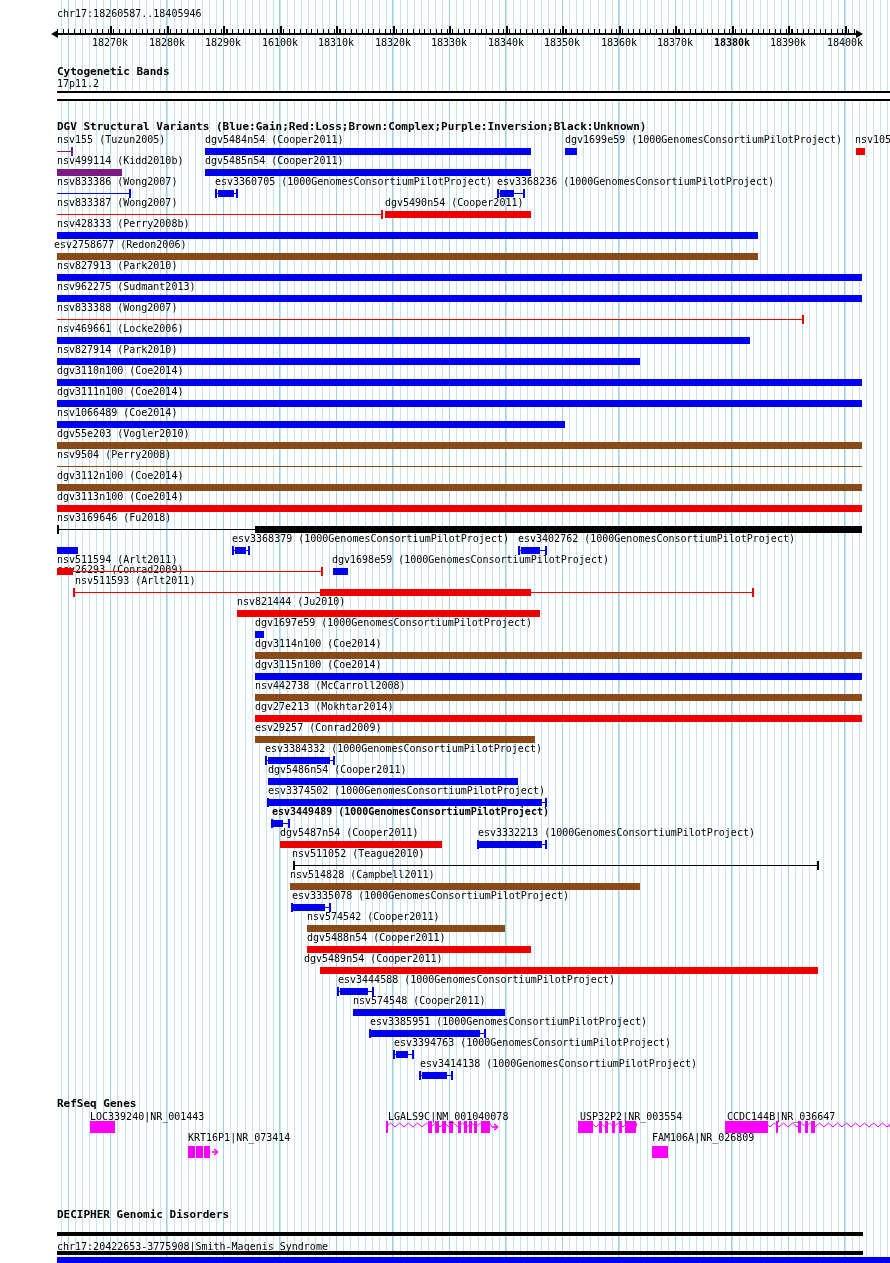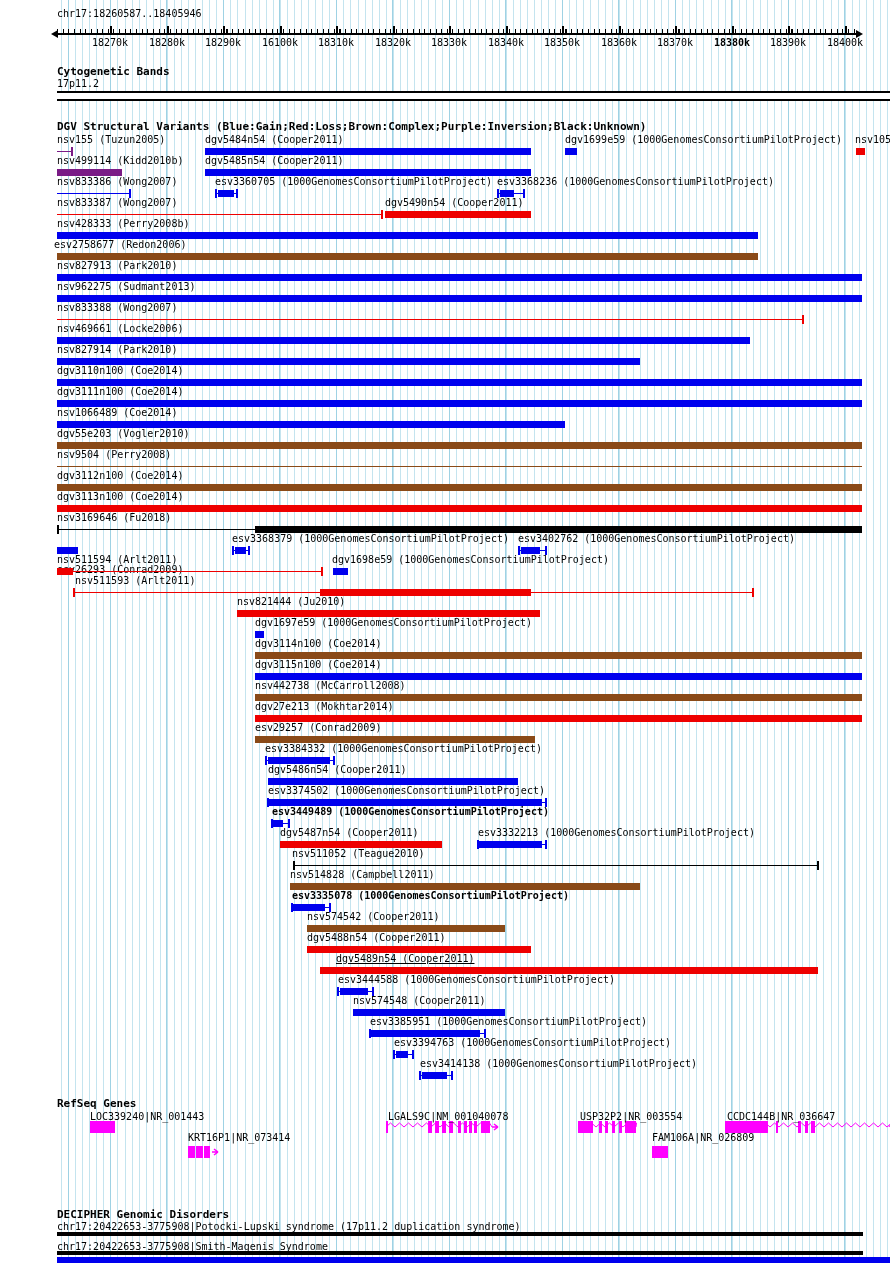--- a/index.html
+++ b/index.html
@@ -33,21 +33,20 @@
   <div class="hdr" style="left:57px;top:65px;">Cytogenetic Bands</div>
   <div class="lbl" style="left:57px;top:78px;">17p11.2</div>
   <div style="position:absolute;left:57px;top:91px;width:833px;height:10px;background:#fff;
               border-top:2px solid #000;border-bottom:2px solid #000;box-sizing:border-box;"></div>
 
   <div class="hdr" style="left:57px;top:120px;">DGV Structural Variants (Blue:Gain;Red:Loss;Brown:Complex;Purple:Inversion;Black:Unknown)</div>
 
   <div class="hdr" style="left:57px;top:1097px;">RefSeq Genes</div>
 
   <div class="hdr" style="left:57px;top:1208px;">DECIPHER Genomic Disorders</div>
-  <div class="lbl" style="left:57px;top:1221px;">chr17:20422653-3775908|Potocki-Lupski syndrome (17p11.2 duplication syndrome)</div>
   <div class="hline" style="left:57px;top:1232px;width:806px;height:4px;"></div>
   <div class="lbl" style="left:57px;top:1241px;">chr17:20422653-3775908|Smith-Magenis Syndrome</div>
   <div class="hline" style="left:57px;top:1251px;width:806px;height:4px;"></div>
   <div id="partial-bar" style="position: absolute; left: 57px; top: 1257px; width: 833px; height: 6px; background: rgb(0, 0, 238);"></div>
 
 <div style="position: absolute; left: 110px; top: 26px; width: 2px; height: 8px; background: rgb(0, 0, 0);"></div>
     <div class="lbl tickl" style="left: 85px; top: 37px;">18270k</div>
     <div style="position: absolute; left: 167px; top: 26px; width: 2px; height: 8px; background: rgb(0, 0, 0);"></div>
     <div class="lbl tickl" style="left: 142px; top: 37px;">18280k</div>
     <div style="position: absolute; left: 223px; top: 26px; width: 2px; height: 8px; background: rgb(0, 0, 0);"></div>
@@ -199,30 +198,30 @@
     <div class="seg" style="left: 477px; top: 840px; width: 2px; height: 9px; background: rgb(0, 0, 238);"></div>
     <div class="seg" style="left: 477px; top: 843.5px; width: 69px; height: 1.5px; background: rgb(0, 0, 238);"></div>
     <div class="seg" style="left: 479px; top: 841px; width: 63px; height: 7px; background: rgb(0, 0, 238);"></div>
     <div class="seg" style="left: 545px; top: 840px; width: 2px; height: 9px; background: rgb(0, 0, 238);"></div>
     <div class="lbl" style="left: 292px; top: 848px;">nsv511052 (Teague2010)</div>
     <div class="seg" style="left: 293px; top: 861px; width: 2px; height: 9px; background: rgb(0, 0, 0);"></div>
     <div class="seg" style="left: 293px; top: 864.5px; width: 525px; height: 1.5px; background: rgb(0, 0, 0);"></div>
     <div class="seg" style="left: 817px; top: 861px; width: 2px; height: 9px; background: rgb(0, 0, 0);"></div>
     <div class="lbl" style="left: 290px; top: 869px;">nsv514828 (Campbell2011)</div>
     <div class="seg" style="left: 290px; top: 883px; width: 350px; height: 7px; background: rgb(138, 74, 24);"></div>
-    <div class="lbl" style="left: 292px; top: 890px; font-weight: bold;">esv3335078 (1000GenomesConsortiumPilotProject)</div>
+    <div class="lbl" style="left: 292px; top: 890px;">esv3335078 (1000GenomesConsortiumPilotProject)</div>
     <div class="seg" style="left: 291px; top: 903px; width: 2px; height: 9px; background: rgb(0, 0, 238);"></div>
     <div class="seg" style="left: 291px; top: 906.5px; width: 39px; height: 1.5px; background: rgb(0, 0, 238);"></div>
     <div class="seg" style="left: 293px; top: 904px; width: 32px; height: 7px; background: rgb(0, 0, 238);"></div>
     <div class="seg" style="left: 329px; top: 903px; width: 2px; height: 9px; background: rgb(0, 0, 238);"></div>
     <div class="lbl" style="left: 307px; top: 911px;">nsv574542 (Cooper2011)</div>
     <div class="seg" style="left: 307px; top: 925px; width: 198px; height: 7px; background: rgb(138, 74, 24);"></div>
     <div class="lbl" style="left: 307px; top: 932px;">dgv5488n54 (Cooper2011)</div>
     <div class="seg" style="left: 307px; top: 946px; width: 224px; height: 7px; background: rgb(238, 0, 0);"></div>
-    <div class="lbl" style="left: 336px; top: 953px; text-decoration: underline;">dgv5489n54 (Cooper2011)</div>
+    <div class="lbl" style="left: 304px; top: 953px;">dgv5489n54 (Cooper2011)</div>
     <div class="seg" style="left: 320px; top: 967px; width: 498px; height: 7px; background: rgb(238, 0, 0);"></div>
     <div class="lbl" style="left: 338px; top: 974px;">esv3444588 (1000GenomesConsortiumPilotProject)</div>
     <div class="seg" style="left: 337px; top: 987px; width: 2px; height: 9px; background: rgb(0, 0, 238);"></div>
     <div class="seg" style="left: 337px; top: 990.5px; width: 36px; height: 1.5px; background: rgb(0, 0, 238);"></div>
     <div class="seg" style="left: 340px; top: 988px; width: 28px; height: 7px; background: rgb(0, 0, 238);"></div>
     <div class="seg" style="left: 372px; top: 987px; width: 2px; height: 9px; background: rgb(0, 0, 238);"></div>
     <div class="lbl" style="left: 353px; top: 995px;">nsv574548 (Cooper2011)</div>
     <div class="seg" style="left: 353px; top: 1009px; width: 152px; height: 7px; background: rgb(0, 0, 238);"></div>
     <div class="lbl" style="left: 370px; top: 1016px;">esv3385951 (1000GenomesConsortiumPilotProject)</div>
     <div class="seg" style="left: 369px; top: 1029px; width: 2px; height: 9px; background: rgb(0, 0, 238);"></div>

